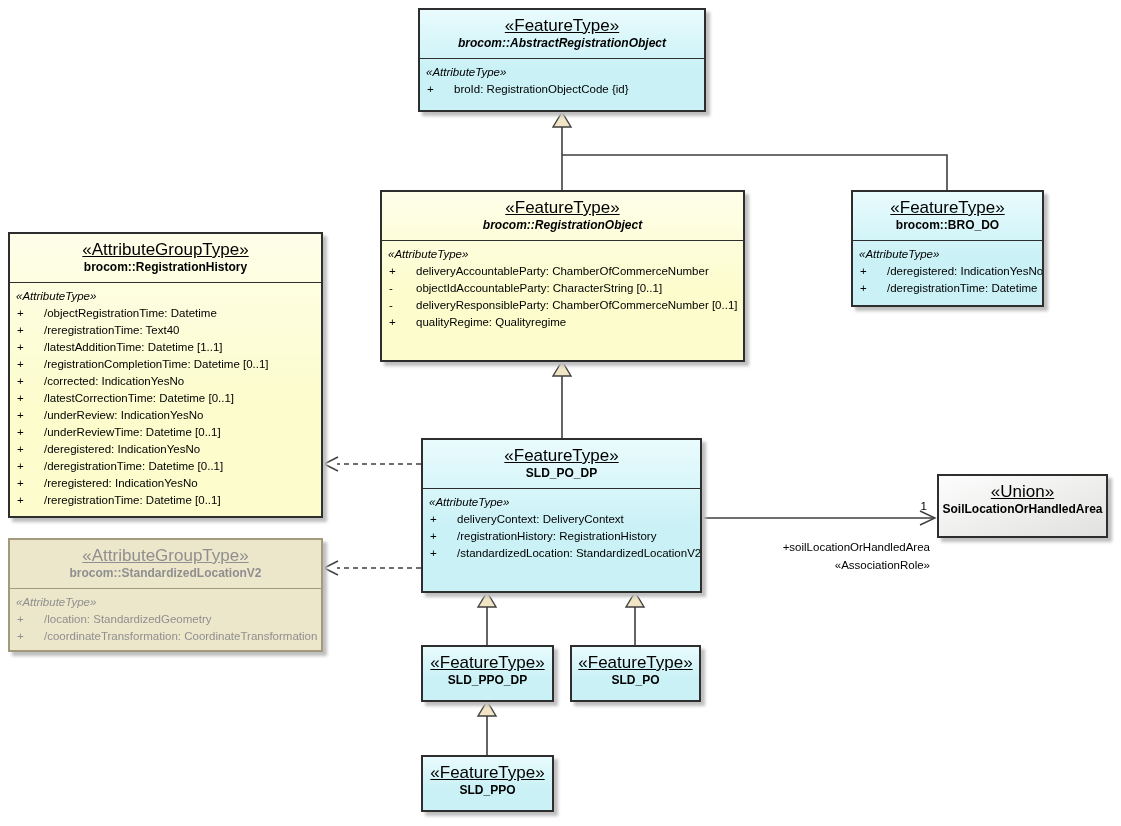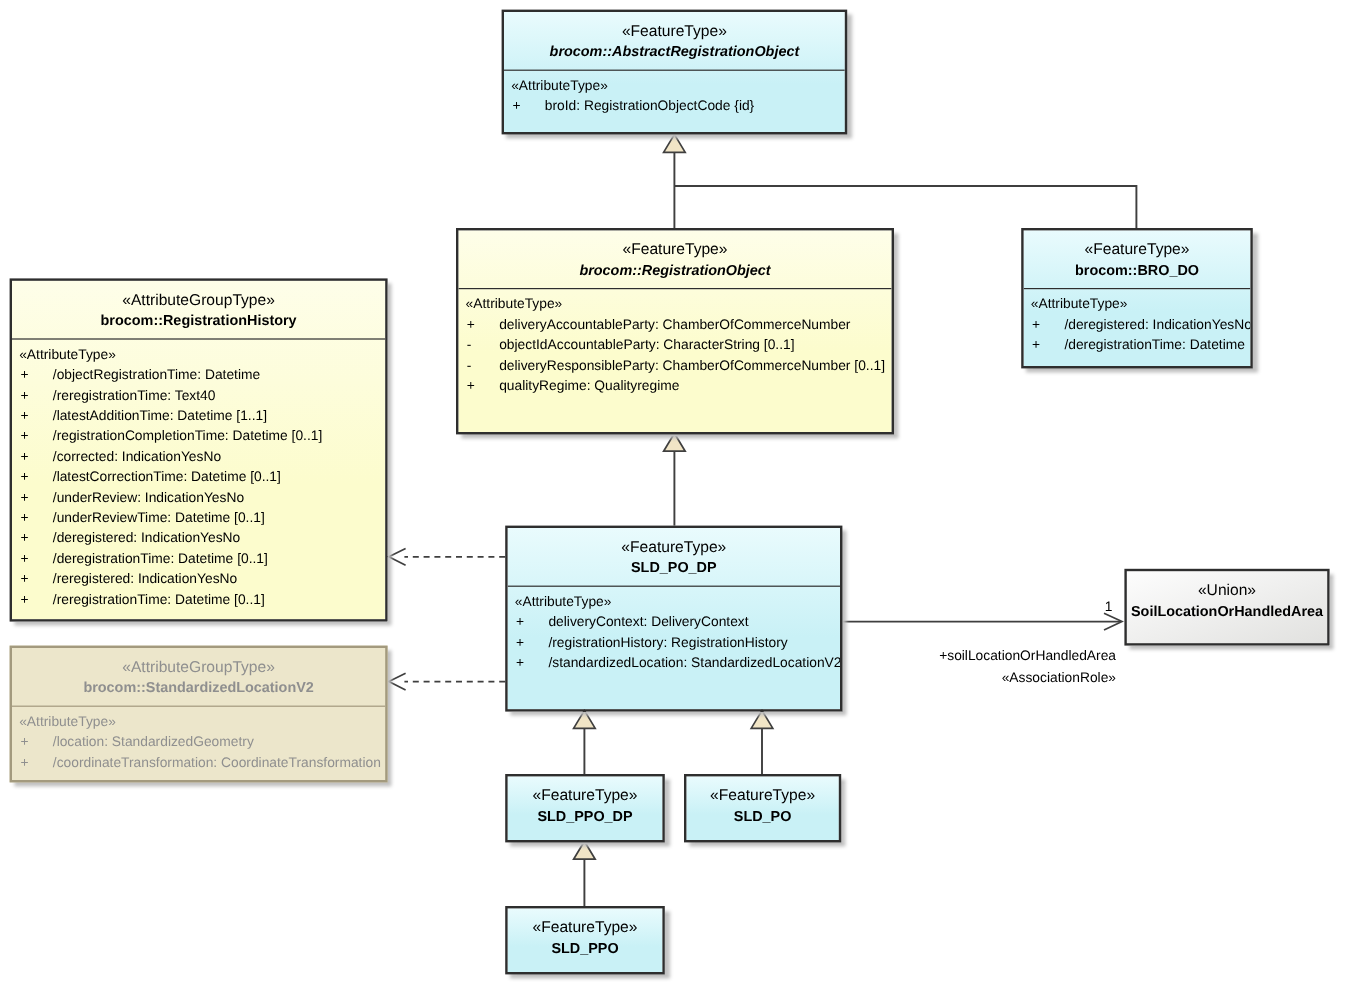--- a/index.html
+++ b/index.html
@@ -23,27 +23,27 @@
     font-size:11.5px; overflow:hidden;
   }
   .cyan   { background:linear-gradient(180deg,#e9fbfd, var(--fill-cyan,#c9f1f6) 60%); }
   .yellow { background:linear-gradient(180deg,#fefee9, var(--fill-yellow,#fcfccd) 60%); }
   .faded  { background:var(--fill-faded,#ece6cb); border-color:var(--border-faded,#a39a7e); color:var(--text-faded,#8f8f8f); }
   .union  { background:linear-gradient(160deg, var(--fill-union-light,#fdfdfd), var(--fill-union-dark,#e1e1df)); }
 
   .box-header { text-align:center; padding:8px 3px 6px 3px; border-bottom:1px solid #2e2e2e; }
   .box-header.no-sep { border-bottom:none; }
   .faded .box-header { border-bottom-color:var(--border-faded,#a39a7e); }
-  .stereotype { font-size:13px; line-height:16px; white-space:nowrap; }
+  .stereotype { font-size:17px; line-height:16px; white-space:nowrap;text-decoration:underline; }
   .class-name { font-weight:bold; font-size:12px; line-height:18px; white-space:nowrap; }
   .class-name.abstract  { font-style:italic; }
   .class-name.underline { }
 
   .box-body { padding-top:5px; }
-  .section-heading { padding-left:6px; line-height:17px; white-space:nowrap; }
+  .section-heading { padding-left:6px; line-height:17px; white-space:nowrap;font-style:italic; }
   .section-heading.mt { margin-top:5px; }
   .attr-row { display:flex; line-height:17px; white-space:nowrap; }
   .vis { width:18px; padding-left:7px; flex:none; }
   .attr-text { flex:1 1 auto; overflow:hidden;padding-left:16px; }
 
   .float-label { position:absolute; z-index:3; font-size:11.5px; line-height:15px; white-space:nowrap; }
   .ra { text-align:right; }
 </style>
 </head>
 <body>

